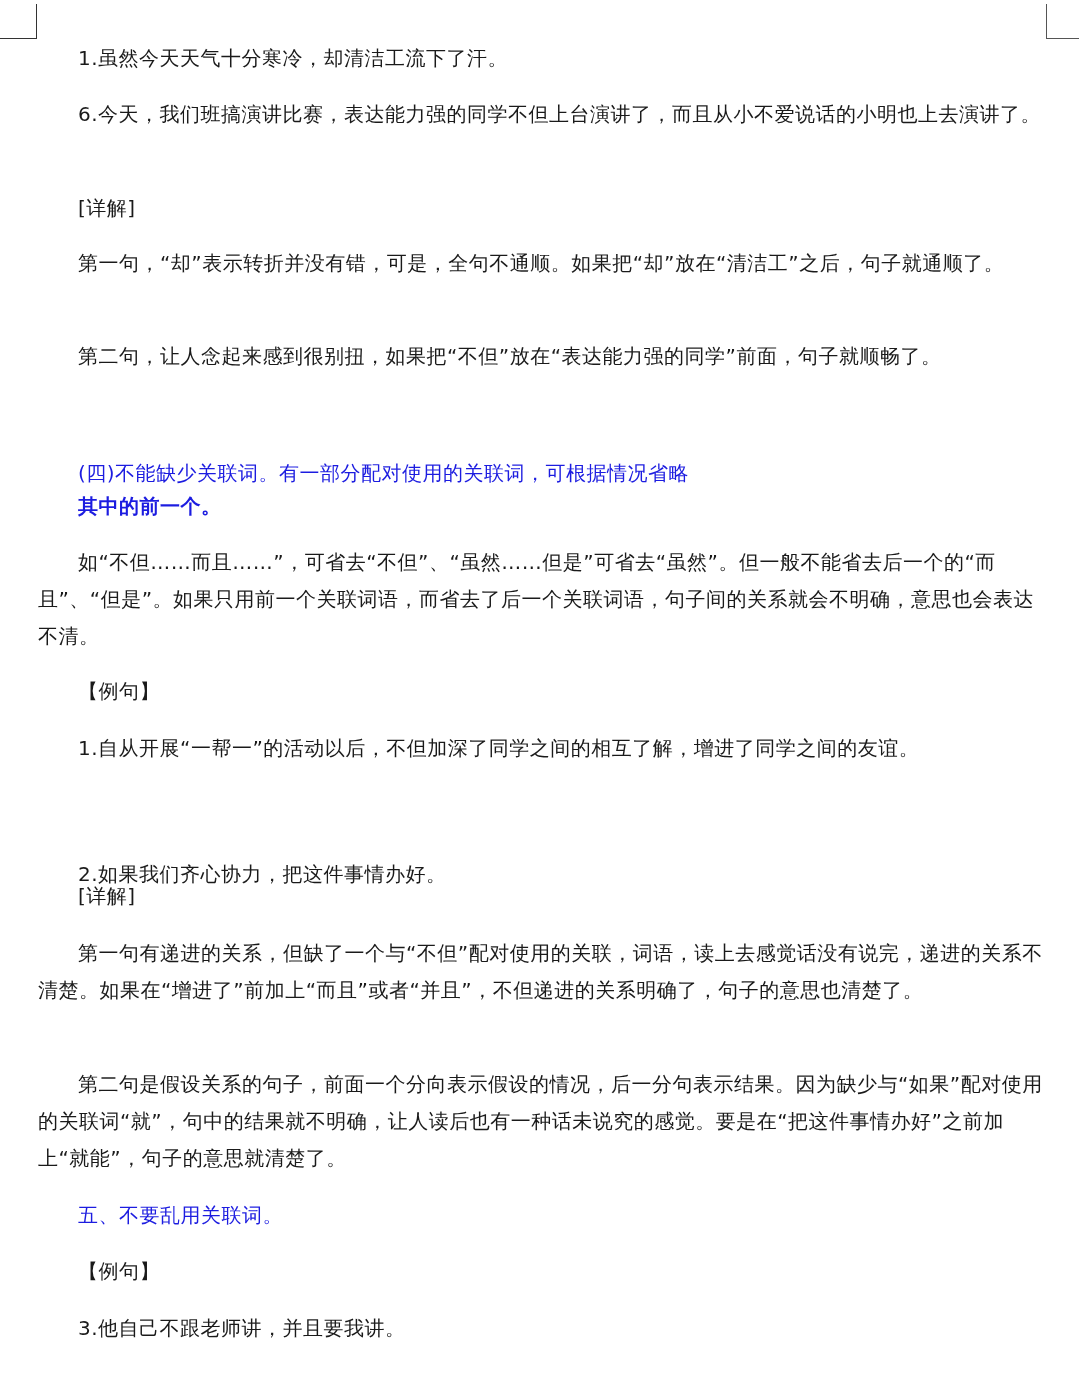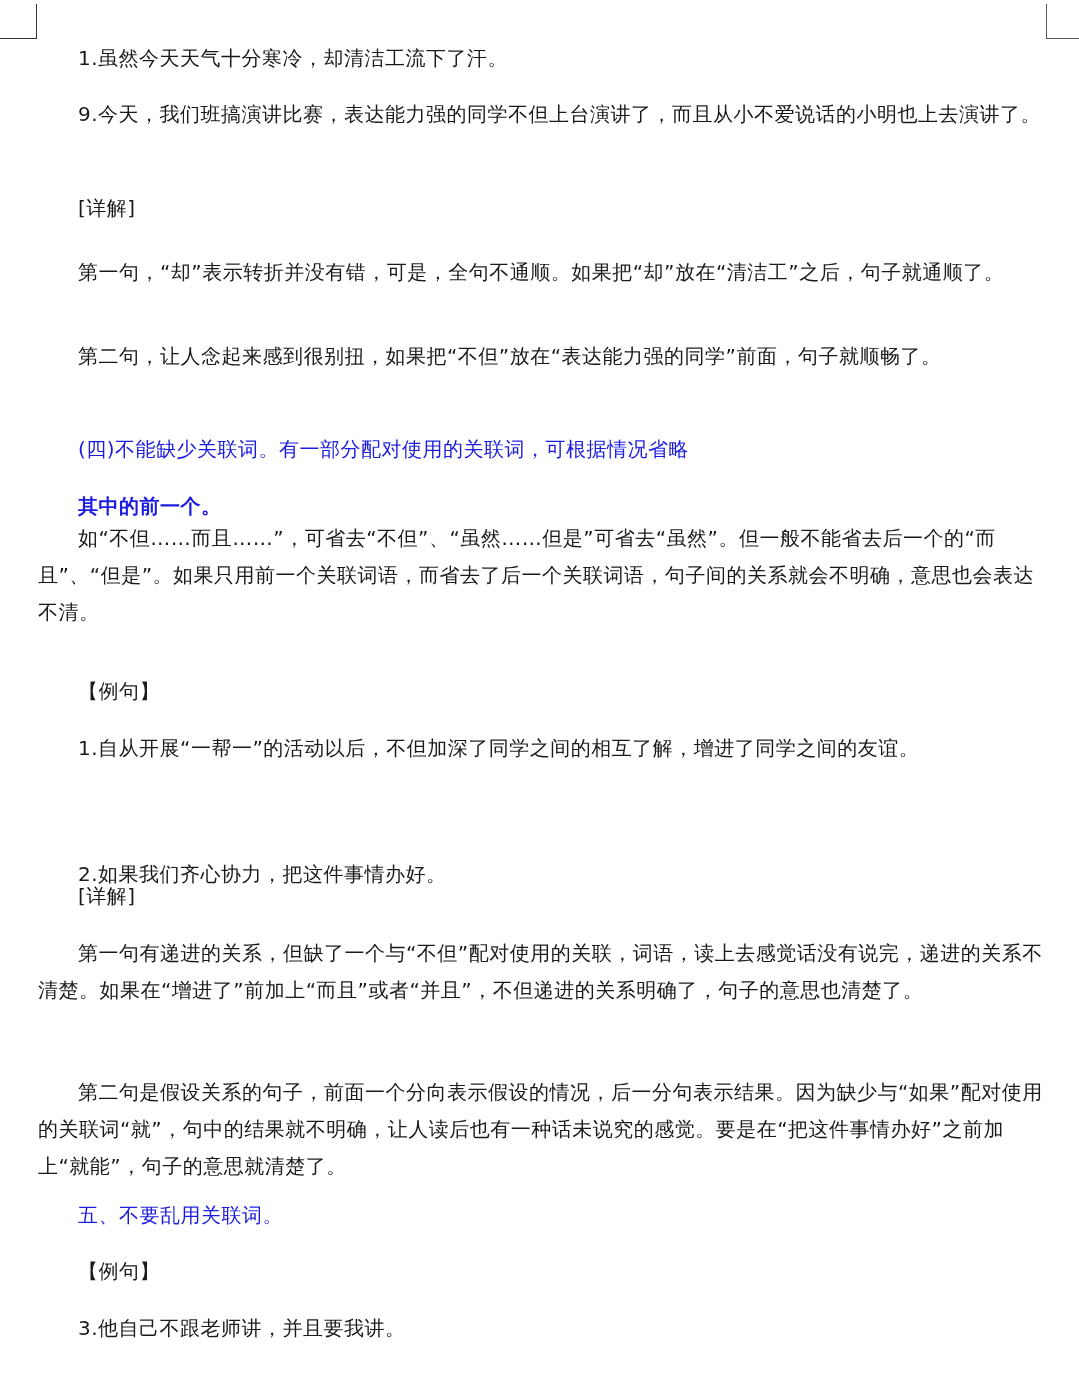--- a/index.html
+++ b/index.html
@@ -18,29 +18,29 @@
     .bracket { text-indent: 40px; }
   </style>
 </head>
 <body>
 
 <div class="corner corner-tl"></div>
 <div class="corner corner-tr"></div>
 
 <div class="page">
   <p class="indent" style="position:absolute; top:0;">1.虽然今天天气十分寒冷，却清洁工流下了汗。</p>
-  <p class="indent" style="position:absolute; top:56px;">9.今天，我们班搞演讲比赛，表达能力强的同学不但上台演讲了，而且从小不爱说话的小明也上去演讲了。</p>
+  <p class="indent" style="position:absolute; top:56px;">6.今天，我们班搞演讲比赛，表达能力强的同学不但上台演讲了，而且从小不爱说话的小明也上去演讲了。</p>
   <p class="indent" style="position:absolute; top:150px;">[详解]</p>
-  <p class="indent" style="position:absolute; top:205px;margin-top:9px;">第一句，“却”表示转折并没有错，可是，全句不通顺。如果把“却”放在“清洁工”之后，句子就通顺了。</p>
+  <p class="indent" style="position:absolute; top:205px;">第一句，“却”表示转折并没有错，可是，全句不通顺。如果把“却”放在“清洁工”之后，句子就通顺了。</p>
   <p class="indent" style="position:absolute; top:298px;">第二句，让人念起来感到很别扭，如果把“不但”放在“表达能力强的同学”前面，句子就顺畅了。</p>
-  <p class="indent blue" style="position:absolute; top:391px;">(四)不能缺少关联词。有一部分配对使用的关联词，可根据情况省略</p>
+  <p class="indent blue" style="position:absolute; top:415px;">(四)不能缺少关联词。有一部分配对使用的关联词，可根据情况省略</p>
   <p class="indent blue" style="position:absolute; top:448px;font-weight:bold;">其中的前一个。</p>
-  <p class="indent" style="position:absolute; top:480px;">如“不但……而且……”，可省去“不但”、“虽然……但是”可省去“虽然”。但一般不能省去后一个的“而且”、“但是”。如果只用前一个关联词语，而省去了后一个关联词语，句子间的关系就会不明确，意思也会表达不清。</p>
+  <p class="indent" style="position:absolute; top:504px;">如“不但……而且……”，可省去“不但”、“虽然……但是”可省去“虽然”。但一般不能省去后一个的“而且”、“但是”。如果只用前一个关联词语，而省去了后一个关联词语，句子间的关系就会不明确，意思也会表达不清。</p>
   <p class="bracket" style="position:absolute; top:633px;">【例句】</p>
   <p class="indent" style="position:absolute; top:690px;">1.自从开展“一帮一”的活动以后，不但加深了同学之间的相互了解，增进了同学之间的友谊。</p>
   <p class="indent" style="position:absolute; top:816px;">2.如果我们齐心协力，把这件事情办好。</p>
   <p class="indent" style="position:absolute; top:838px;">[详解]</p>
   <p class="indent" style="position:absolute; top:895px;">第一句有递进的关系，但缺了一个与“不但”配对使用的关联，词语，读上去感觉话没有说完，递进的关系不清楚。如果在“增进了”前加上“而且”或者“并且”，不但递进的关系明确了，句子的意思也清楚了。</p>
-  <p class="indent" style="position:absolute; top:1026px;margin-top:8px;">第二句是假设关系的句子，前面一个分向表示假设的情况，后一分句表示结果。因为缺少与“如果”配对使用的关联词“就”，句中的结果就不明确，让人读后也有一种话未说究的感觉。要是在“把这件事情办好”之前加上“就能”，句子的意思就清楚了。</p>
+  <p class="indent" style="position:absolute; top:1026px;">第二句是假设关系的句子，前面一个分向表示假设的情况，后一分句表示结果。因为缺少与“如果”配对使用的关联词“就”，句中的结果就不明确，让人读后也有一种话未说究的感觉。要是在“把这件事情办好”之前加上“就能”，句子的意思就清楚了。</p>
   <p class="indent blue" style="position:absolute; top:1157px;">五、不要乱用关联词。</p>
   <p class="bracket" style="position:absolute; top:1213px;">【例句】</p>
   <p class="indent" style="position:absolute; top:1270px;">3.他自己不跟老师讲，并且要我讲。</p>
 </div>
 
 </body></html>

